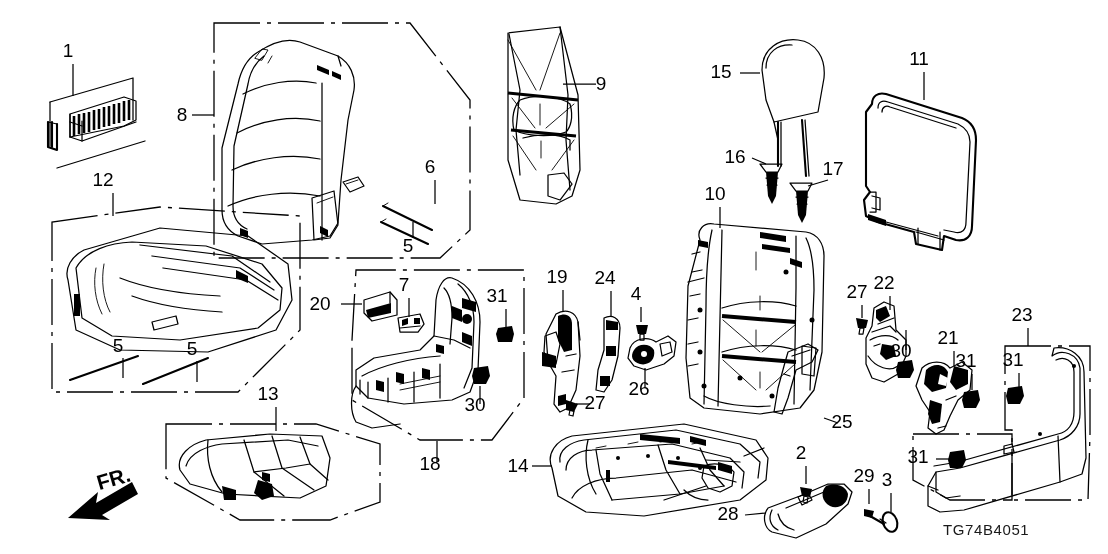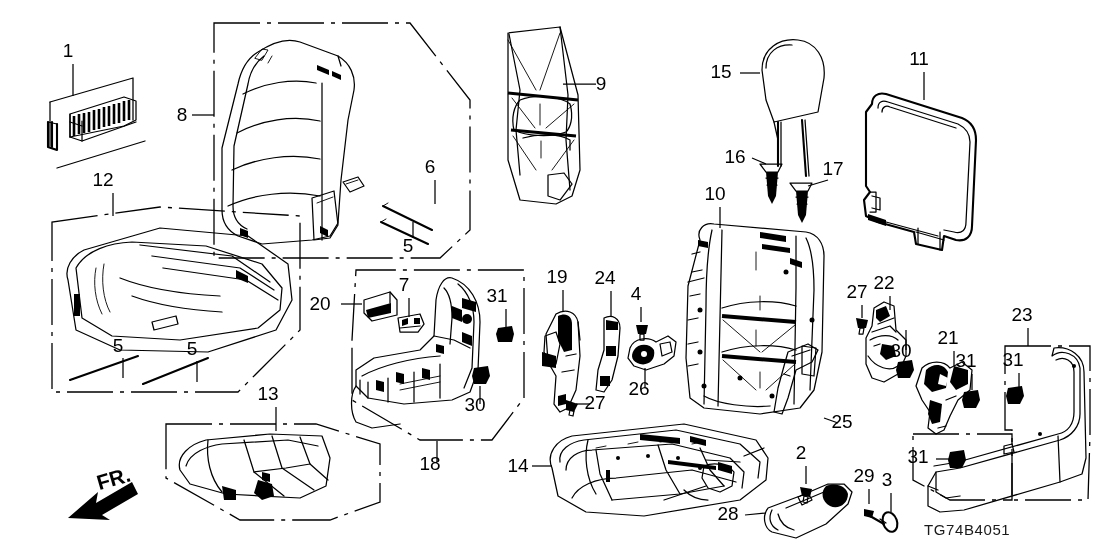--- a/index.html
+++ b/index.html
@@ -598,17 +598,17 @@
 
   <g>
     <path class="solidfill" d="M68 518 L98 492 L96 503 L132 482 L138 494 L102 515 L110 520 Z"></path>
   </g>
 </svg>
 
 <div style="position:absolute;left:94px;top:472px;transform:rotate(-16deg);transform-origin:left top;">
   <span class="frtxt" style="font-size:21px;font-weight:bold;color:#000;font-family:'Liberation Sans',sans-serif;">FR.</span>
 </div>
 
-<div style="position:absolute;left:924px;top:521px;">
+<div style="position:absolute;left:943px;top:521px;">
   <span class="partno" style="font-size:15px;color:#1a1a1a;letter-spacing:.6px;font-family:'Liberation Sans',sans-serif;">TG74B4051</span>
 </div>
 
 </div>
 
 </body></html>

